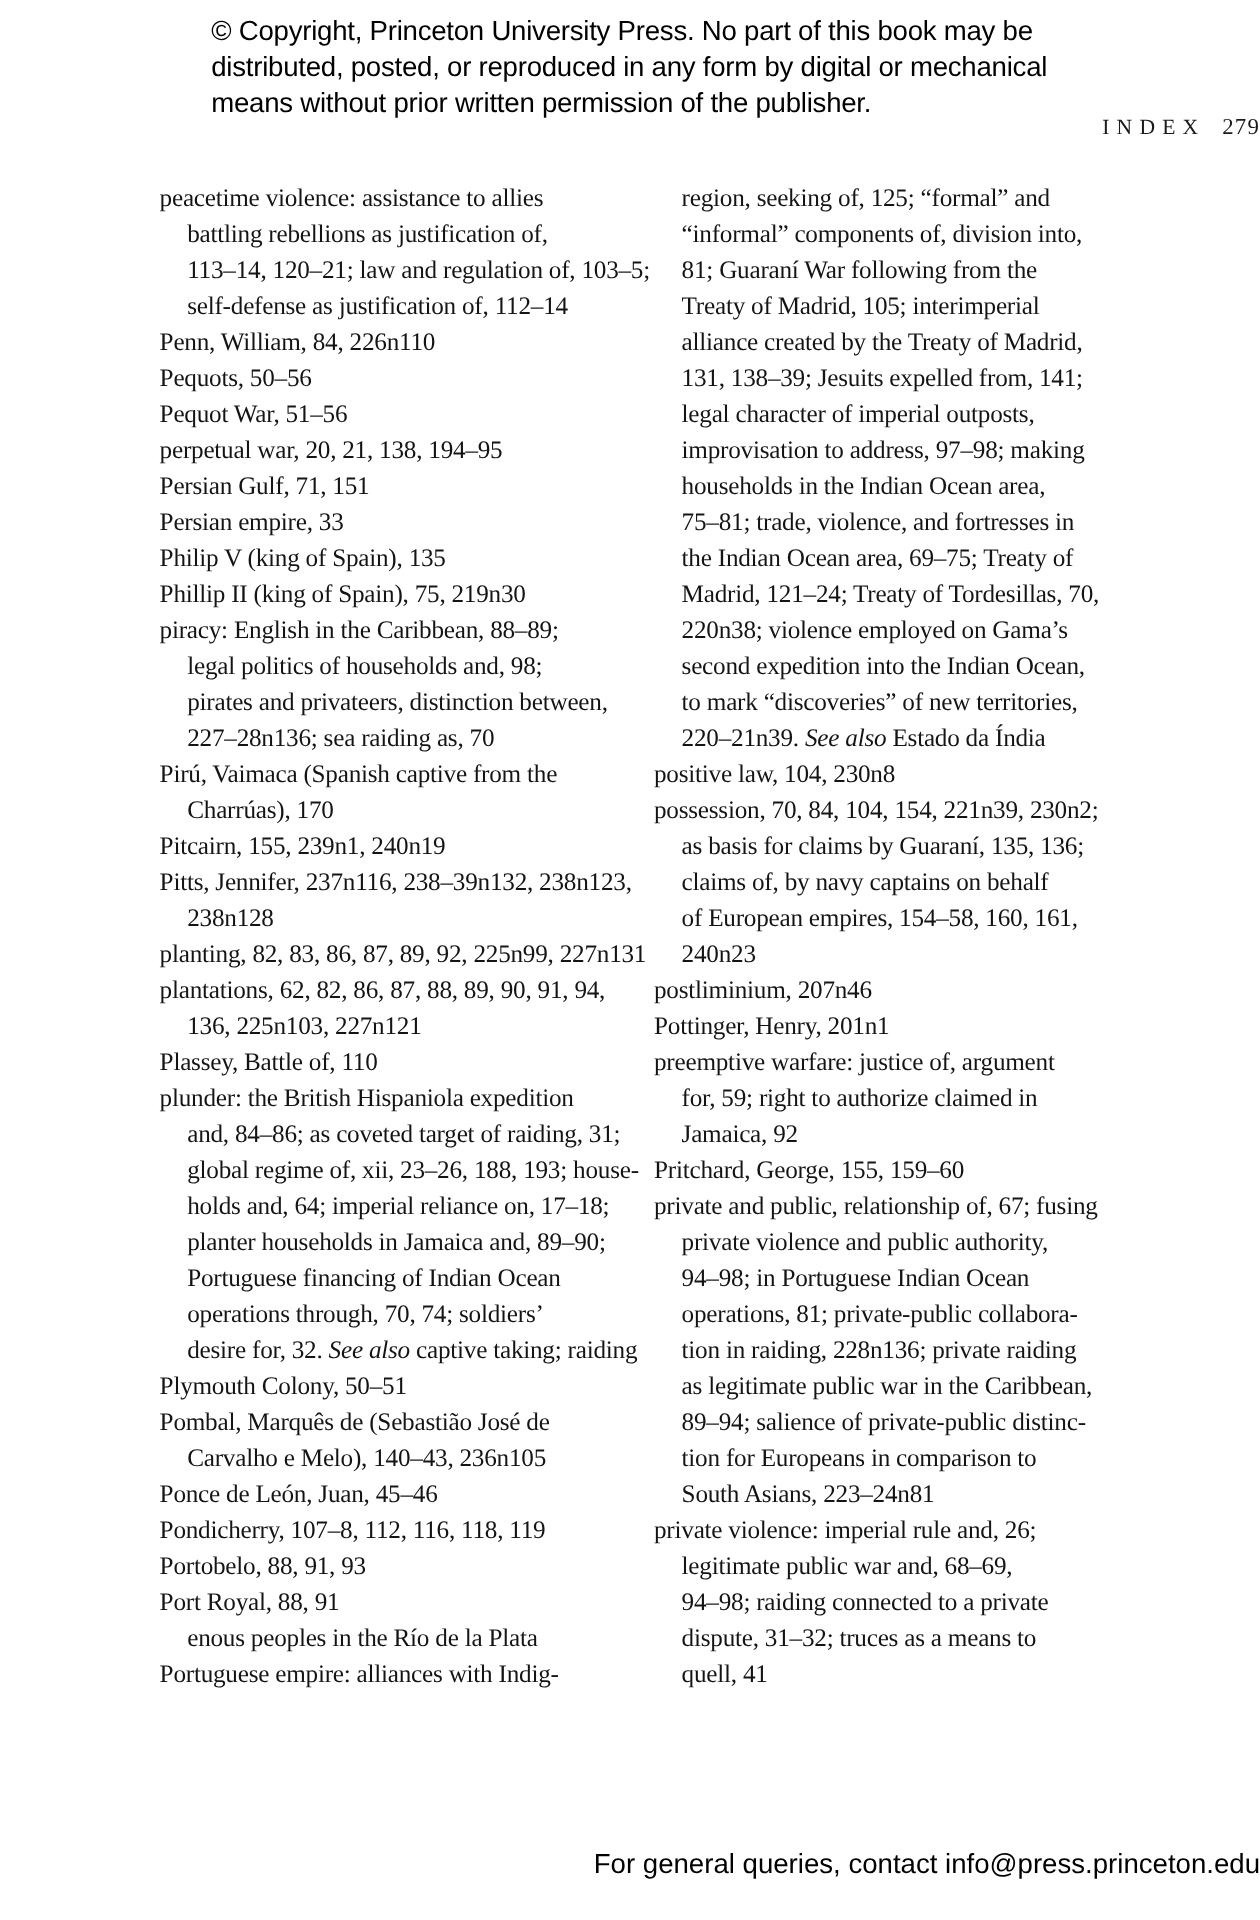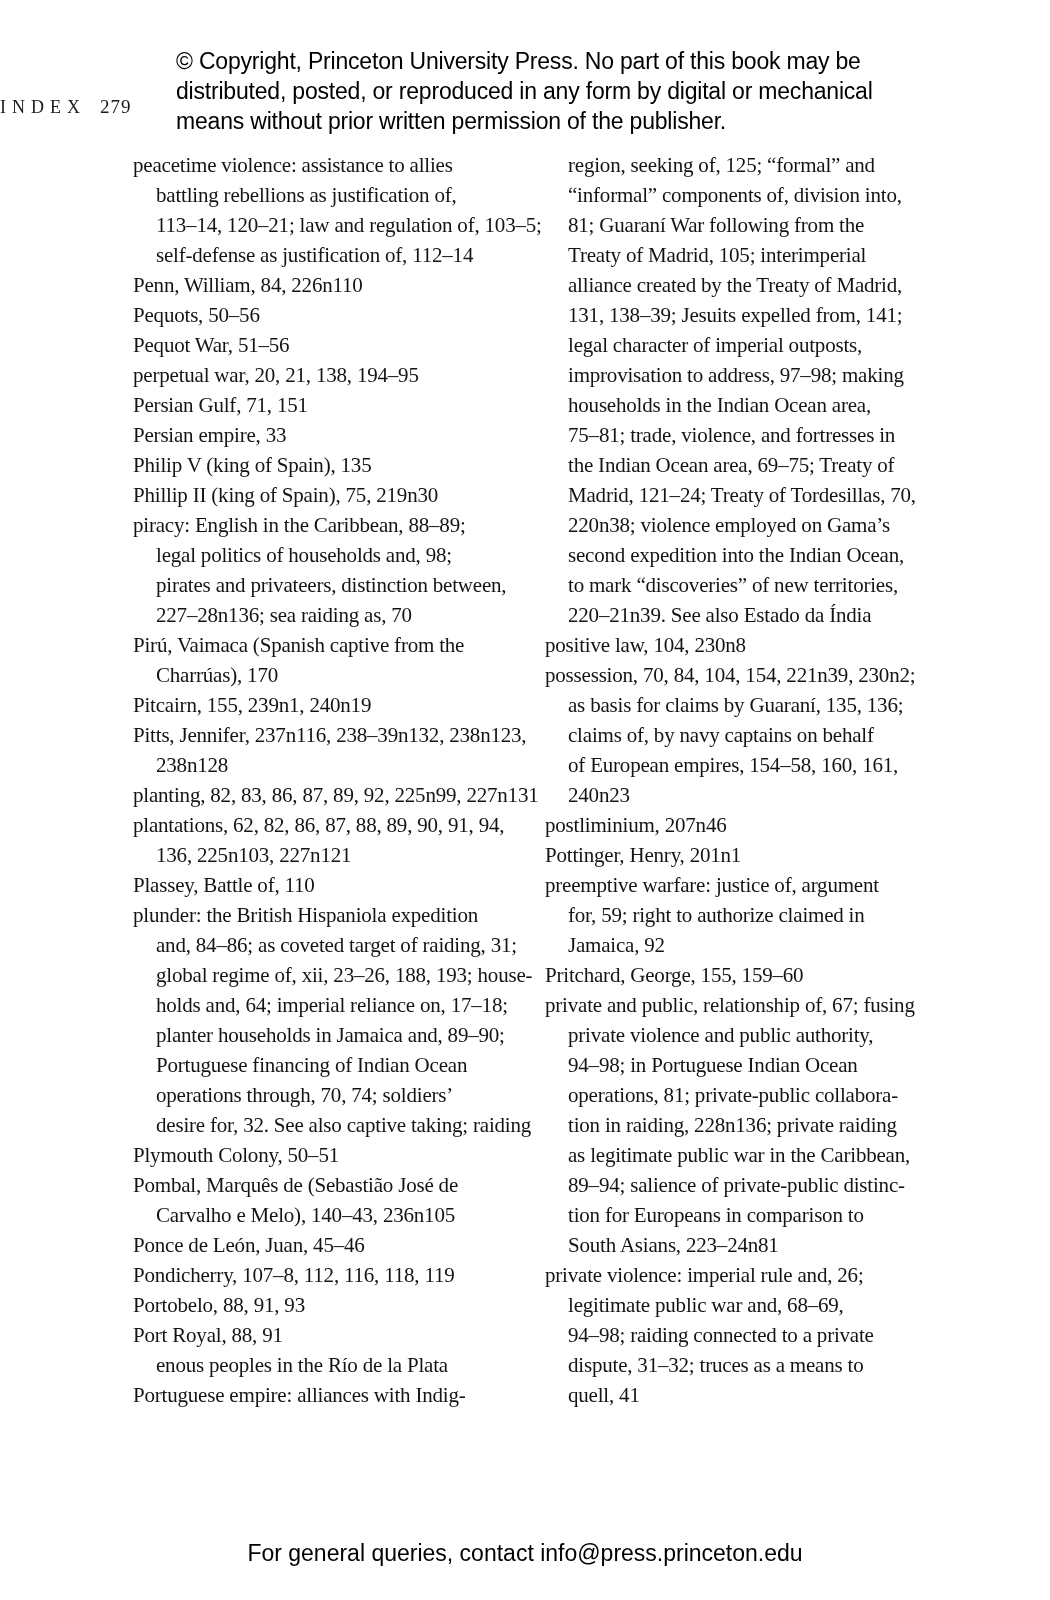--- a/index.html
+++ b/index.html
@@ -12,27 +12,26 @@
     overflow: hidden;
   }
   .copyright {
     position: absolute;
     left: 176px; top: 10px;
     font-family: "Liberation Sans", sans-serif;
     font-size: 23px;
     line-height: 30px;
     color: #000000;
     letter-spacing: -0.2px;
-    margin-top: 36px;
   }
   .index-header {
     position: absolute;
     top: 96px; left: 0;
     width: 1050px;
-    text-align: left;
+    text-align: right;
     color: #1a1a1a;
   }
   .index-header .title {
     font-size: 18px;
     letter-spacing: 6px;
   }
   .index-header .pagenum {
     font-size: 19px;
     margin-left: 14px;
     letter-spacing: 1px;
@@ -44,26 +43,26 @@
   }
   .col-left  { left: 133px; }
   .col-right { left: 545px; }
   .iline {
     font-size: 21px;
     line-height: 30px;
     white-space: nowrap;
     letter-spacing: -0.2px;
   }
   .iline.cont { padding-left: 23px; }
-  .it { }
+  .it { font-style: italic; }
   .footer {
     position: absolute;
     top: 1540px; left: 0;
     width: 1050px;
-    text-align: center;
+    text-align: right;
     font-family: "Liberation Sans", sans-serif;
     font-size: 23px;
     color: #000000;
   }
 </style>
 </head>
 <body>
 
 <div class="copyright">
   <div>© Copyright, Princeton University Press. No part of this book may be</div>

